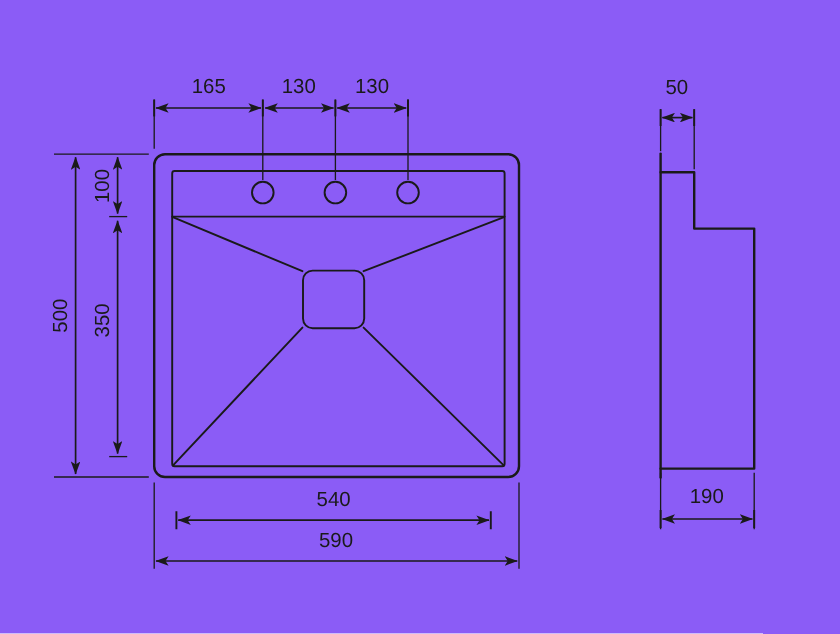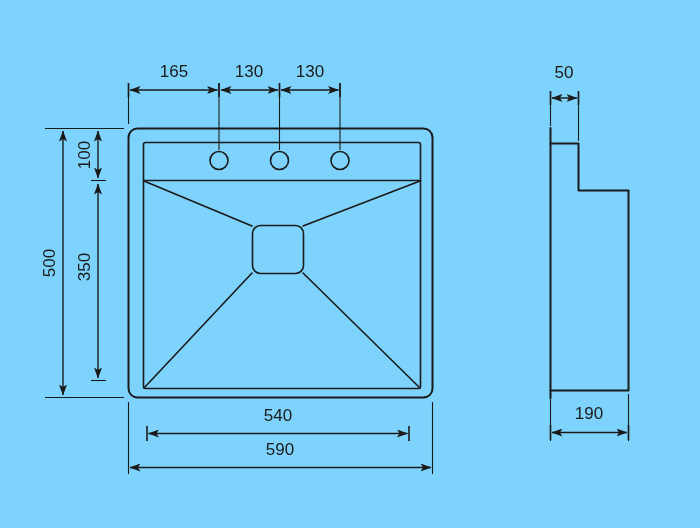--- a/index.html
+++ b/index.html
@@ -10,21 +10,21 @@
   body {
     width: 700px;
     height: 528px;
     font-family: "Liberation Sans", sans-serif;
     overflow: hidden;
   }
   #drawing-root {
     position: relative;
     width: 700px;
     height: 528px;
-    background: #7dd3fc;
+    background: #8b5cf6;
   }
   svg#tech-drawing {
     display: block;
     width: 700px;
     height: 528px;
   }
   .part-line {
     fill: none;
     stroke: #1a1a1a;
     stroke-width: 2;

